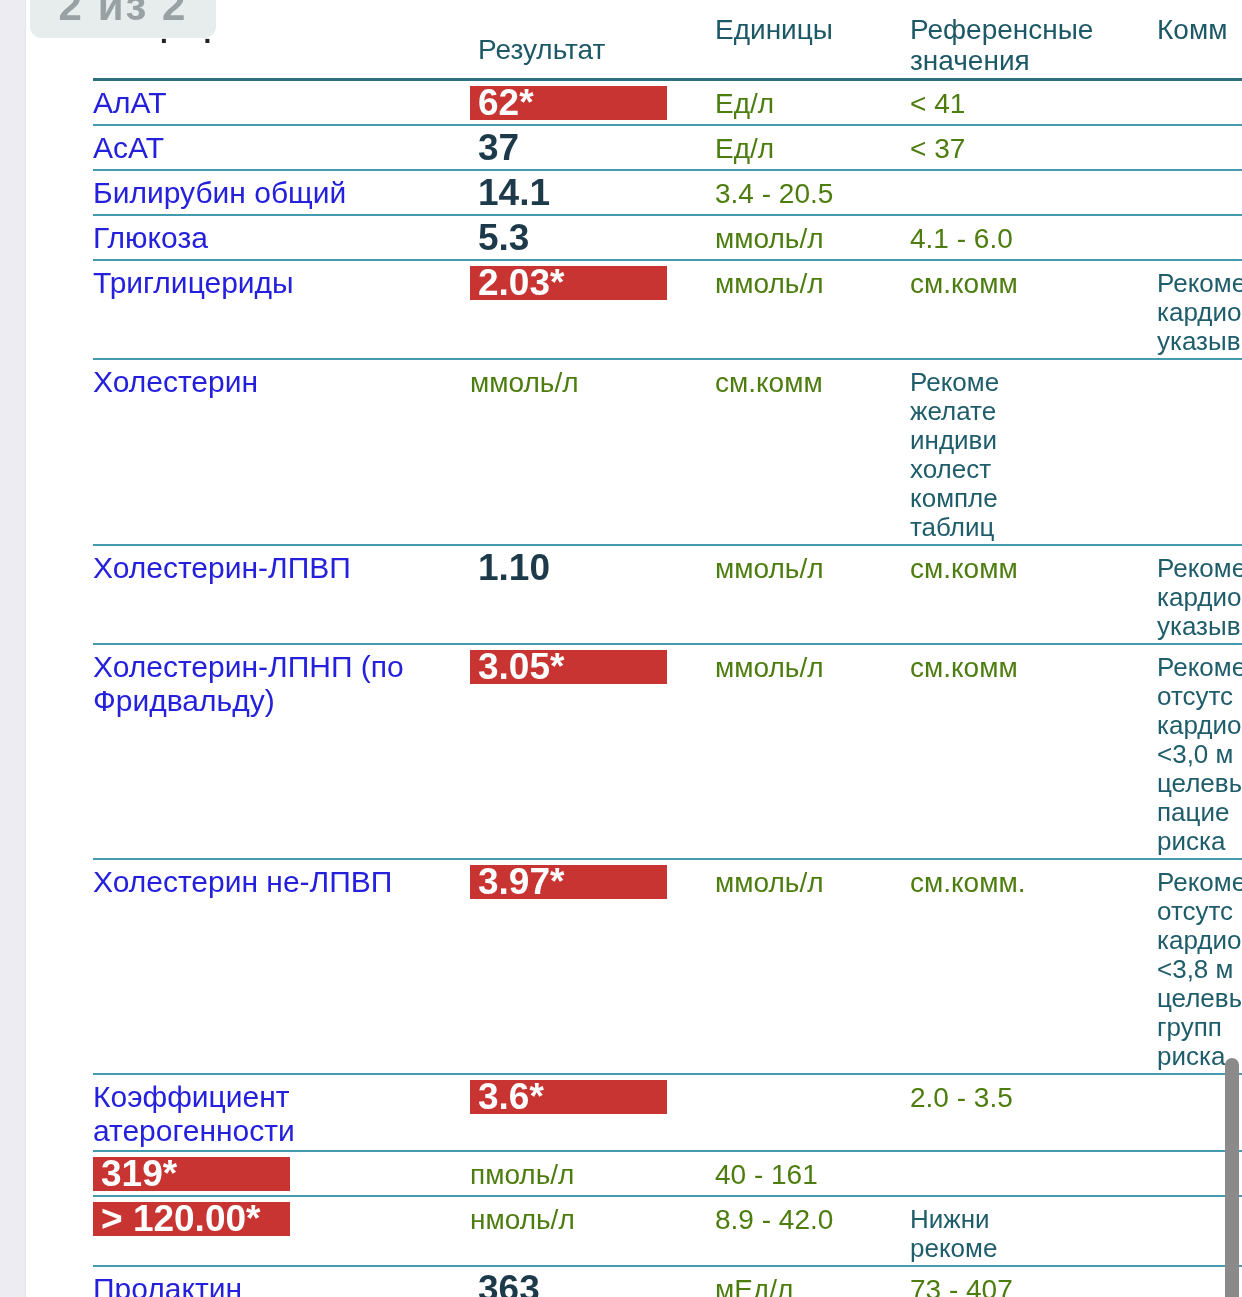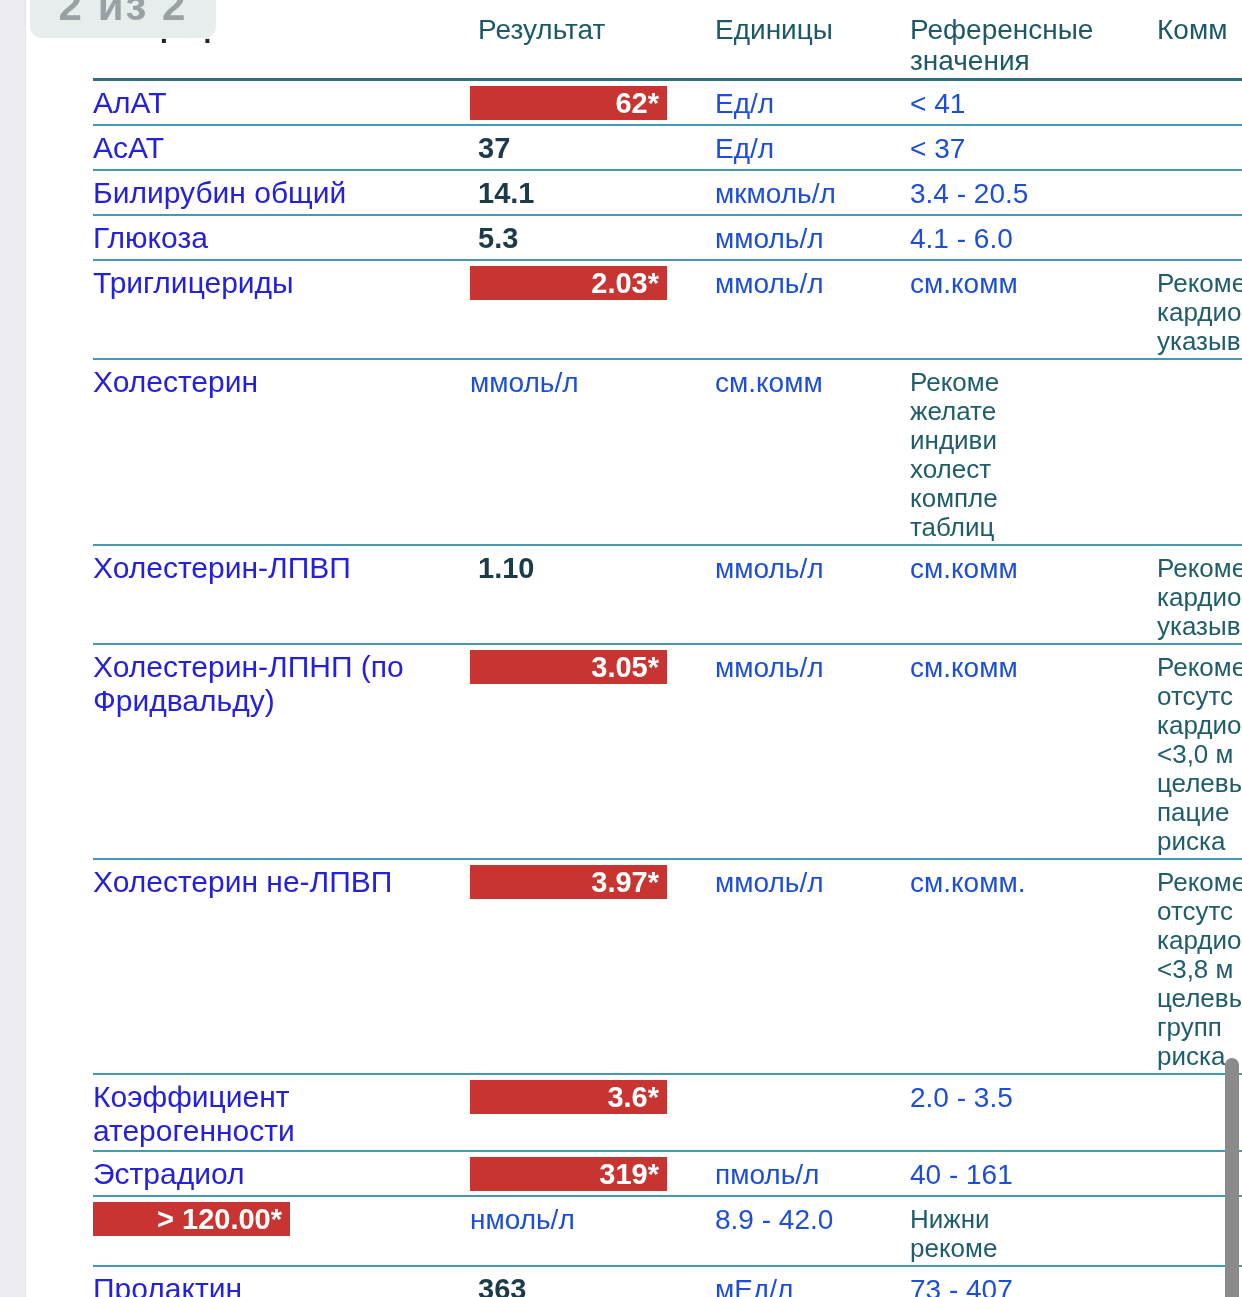--- a/index.html
+++ b/index.html
@@ -33,35 +33,35 @@
     border-bottom:2px solid #449aae;
     min-height:36px;
   }
   .thead{
     border-bottom:3px solid #2d6e80;
     padding-top:14px;min-height:79px;box-sizing:border-box;
   }
   .thead .hcell{
     color:#1c5866;font-size:28px;line-height:31px;font-weight:normal;
   }
-  .thead .h-result{padding-left:8px;}
+  .thead .h-result{padding-left:8px;margin-top:20px;}
   .thead .h-ref{max-width:210px;}
   .cell{box-sizing:border-box;}
   .name{
     color:#2420dc;font-size:30px;line-height:34px;padding-right:8px;
   }
   .result .res{
-    display:inline-block;font-weight:bold;font-size:29px;line-height:30px;
-    color:#1d3a4a;padding:2px 8px;box-sizing:border-box;text-align:right;
+    display:inline-block;font-weight:bold;font-size:37px;line-height:30px;
+    color:#1d3a4a;padding:2px 8px;box-sizing:border-box;
   }
   .result .res.abnormal{
     background:#c83431;color:#ffffff;min-width:197px;min-height:34px;
   }
   .units,.ref{
-    color:#1d4ed8;font-size:28px;line-height:32px;padding-top:2px;
+    color:#4d7c0f;font-size:28px;line-height:32px;padding-top:2px;
   }
   .comment{
     color:#1f5d6b;font-size:26px;line-height:29px;
     white-space:nowrap;overflow:visible;padding-top:3px;
   }
   .scrollbar{
     position:absolute;right:3px;top:1058px;width:14px;height:260px;
     background:#8a8a8a;border-radius:8px 8px 0 0;z-index:6;
   }
 </style>
@@ -96,21 +96,20 @@
     <div class="cell name">АсАТ</div>
     <div class="cell result"><span class="res">37</span></div>
     <div class="cell units">Ед/л</div>
     <div class="cell ref">&lt; 37</div>
     <div class="cell comment"></div>
   </div>
 
   <div class="row">
     <div class="cell name">Билирубин общий</div>
     <div class="cell result"><span class="res">14.1</span></div>
-    <div class="cell units">мкмоль/л</div>
     <div class="cell ref">3.4 - 20.5</div>
     <div class="cell comment"></div>
   </div>
 
   <div class="row">
     <div class="cell name">Глюкоза</div>
     <div class="cell result"><span class="res">5.3</span></div>
     <div class="cell units">ммоль/л</div>
     <div class="cell ref">4.1 - 6.0</div>
     <div class="cell comment"></div>
@@ -188,21 +187,20 @@
 
   <div class="row">
     <div class="cell name">Коэффициент атерогенности</div>
     <div class="cell result"><span class="res abnormal">3.6*</span></div>
     <div class="cell units"></div>
     <div class="cell ref">2.0 - 3.5</div>
     <div class="cell comment"></div>
   </div>
 
   <div class="row">
-    <div class="cell name">Эстрадиол</div>
     <div class="cell result"><span class="res abnormal">319*</span></div>
     <div class="cell units">пмоль/л</div>
     <div class="cell ref">40 - 161</div>
     <div class="cell comment"></div>
   </div>
 
   <div class="row">
     <div class="cell result"><span class="res abnormal">&gt; 120.00*</span></div>
     <div class="cell units">нмоль/л</div>
     <div class="cell ref">8.9 - 42.0</div>

